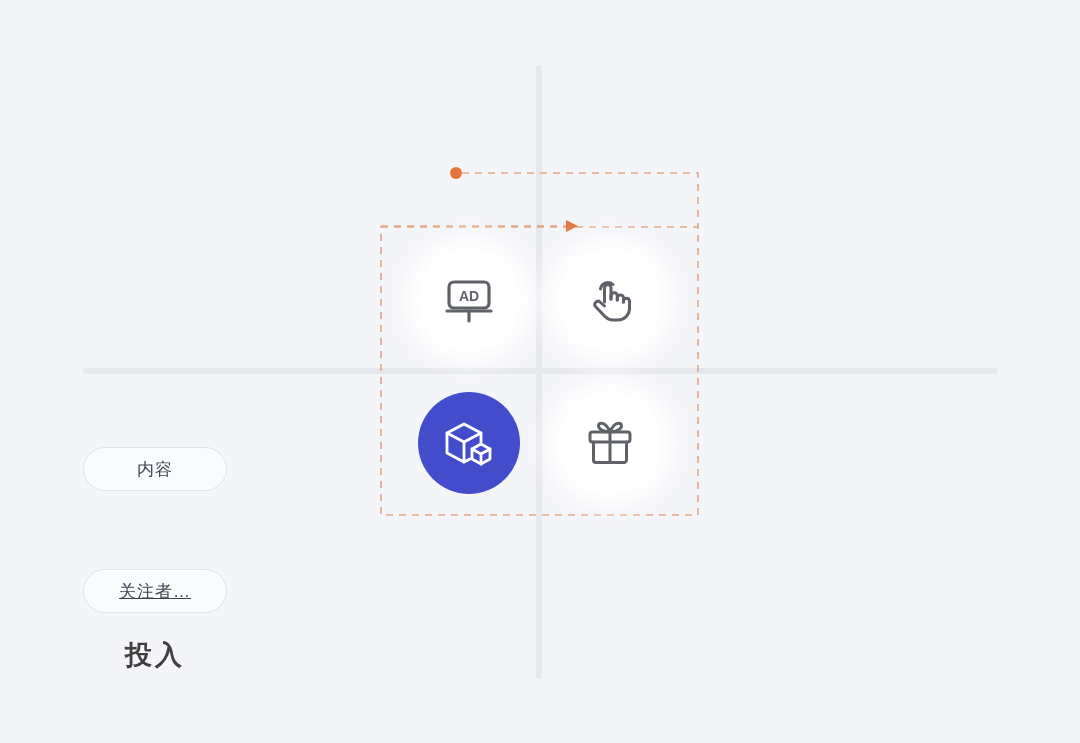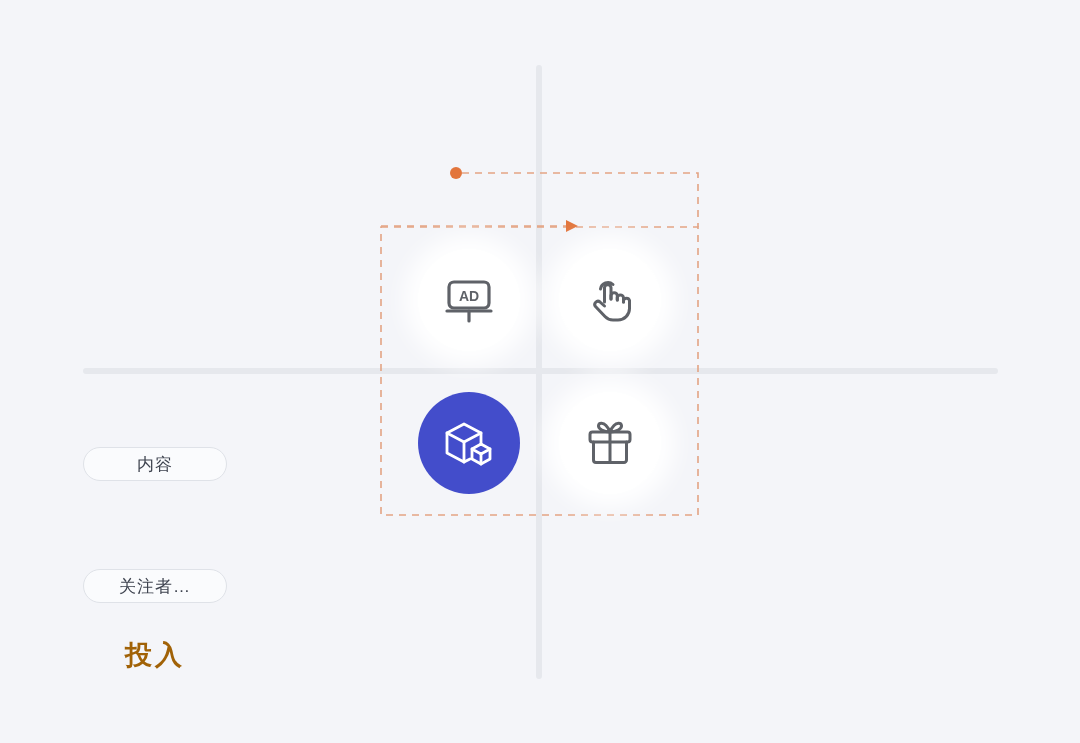--- a/index.html
+++ b/index.html
@@ -77,45 +77,45 @@
   .cell-ad     { left: 418px; top: 249px; }
   .cell-click  { left: 559px; top: 249px; }
   .cell-box    { left: 418px; top: 392px; }
   .cell-gift   { left: 559px; top: 392px; }
 
   
   .pill {
     position: absolute;
     left: 83px;
     width: 144px;
-    height: 34px;
+    height: 44px;
     border: 1.5px solid #dfe2e8;
     border-radius: 23px;
     background: #fafbfd;
     display: flex;
     align-items: center;
     justify-content: center;
     box-sizing: border-box;
     color: #3d424e;
     font-size: 17px;
     letter-spacing: 1px;
   }
   .pill-0 { top: 447px; }
   .pill-1 { top: 508px; }
-  .pill-2 { top: 569px; }
+  .pill-2 { top: 569px; text-decoration: underline; }
 
   .axis-label {
     position: absolute;
     left: 83px;
     top: 637px;
     width: 144px;
     text-align: center;
     font-size: 27px;
     font-weight: bold;
-    color: #a16207;
+    color: #404040;
     letter-spacing: 3px;
   }
 </style>
 </head>
 <body>
 
 <div id="canvas">
 
   <div class="axis-v"></div>
   <div class="axis-h"></div>

